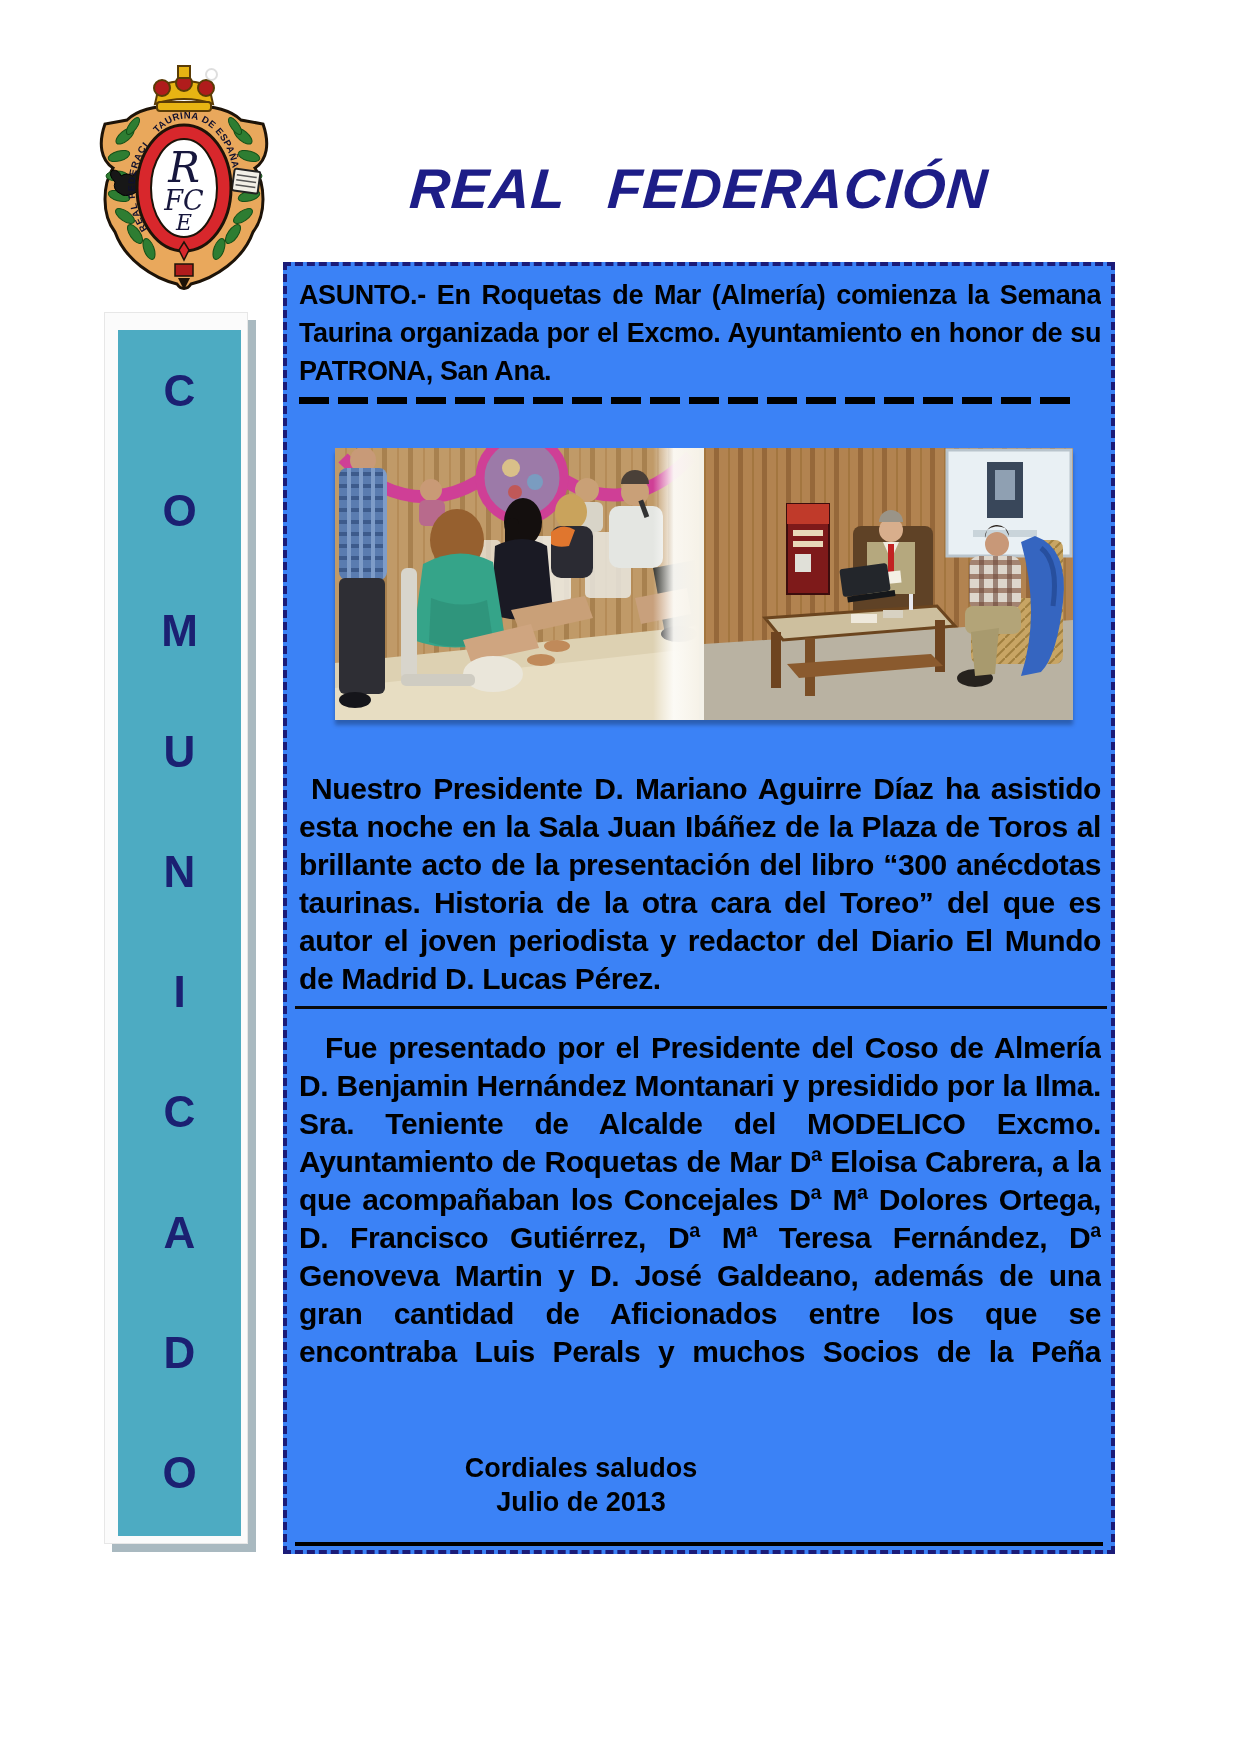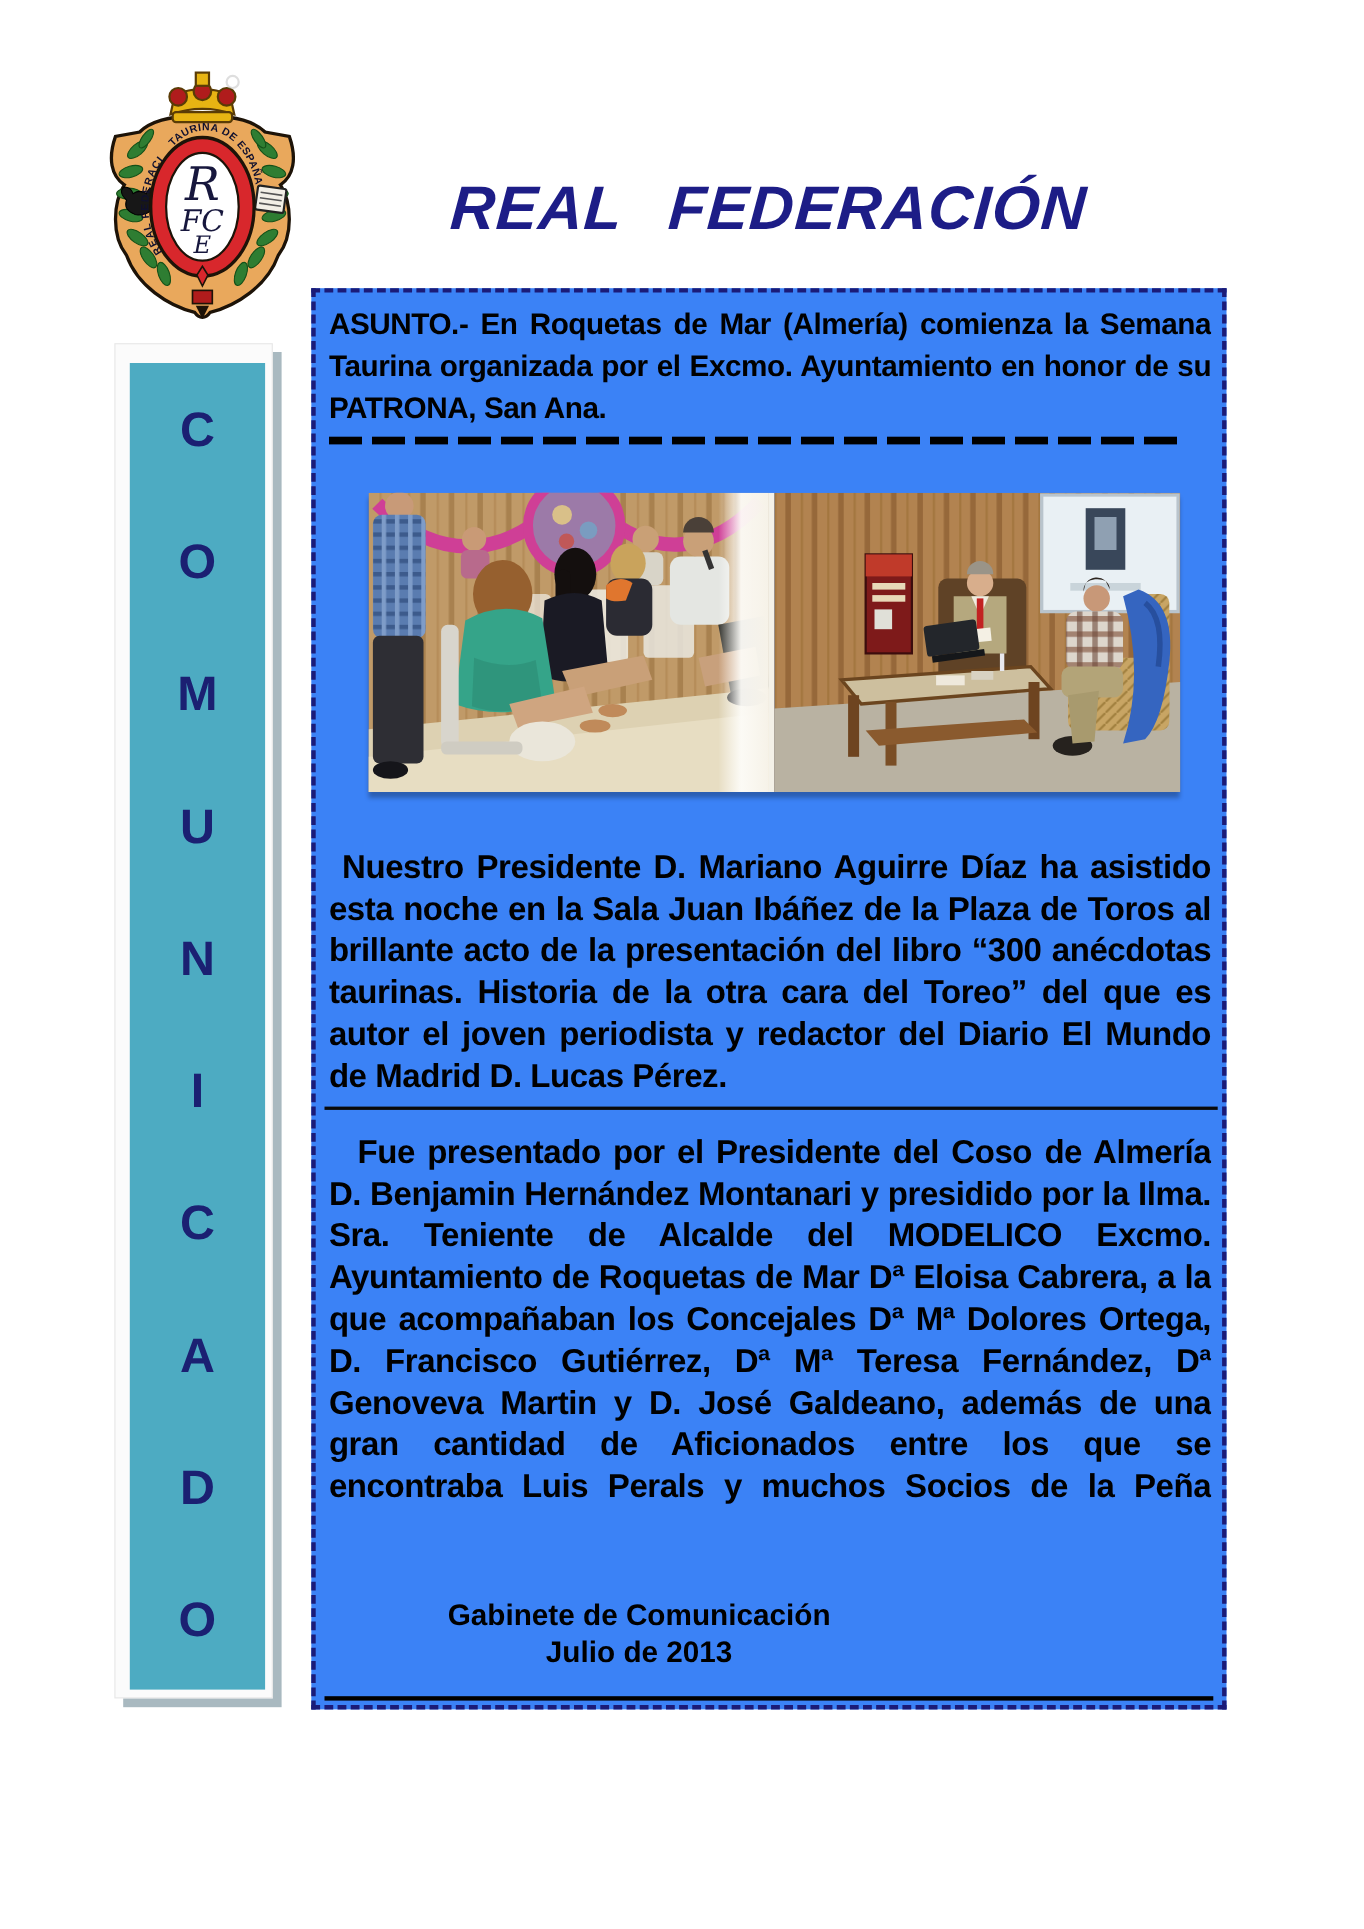--- a/index.html
+++ b/index.html
@@ -308,18 +308,18 @@
       <path d="M700,88 q34,12 28,66 q-6,54 -22,70 l-20,4 q20,-62 0,-134 z" fill="#3565c0"></path>
       <path d="M706,100 q18,14 12,58" stroke="#274f9e" stroke-width="5" fill="none"></path>
     </g>
   </svg>
 
   <div class="para para1">Nuestro Presidente D. Mariano Aguirre Díaz ha asistido esta noche en la Sala Juan Ibáñez de la Plaza de Toros al brillante acto de la presentación del libro “300 anécdotas taurinas. Historia  de la otra cara del Toreo” del que es autor el joven periodista y redactor del Diario El Mundo de Madrid D. Lucas Pérez.</div>
   <div class="thin-rule"></div>
   <div class="para para2">Fue presentado por el Presidente del Coso de Almería D. Benjamin Hernández Montanari y presidido por la Ilma. Sra. Teniente de Alcalde del MODELICO Excmo. Ayuntamiento de Roquetas de Mar Dª Eloisa Cabrera, a la que acompañaban los Concejales Dª Mª Dolores Ortega, D. Francisco Gutiérrez, Dª Mª Teresa Fernández, Dª Genoveva Martin y D. José Galdeano, además de una gran cantidad de Aficionados entre los que se encontraba Luis Perals y  muchos Socios de la Peña Taurina</div>
 
   <div class="closing">
-    <div>Gabinete de Comunicación</div>
+    <div>Cordiales saludos</div>
     <div>Julio de 2013</div>
   </div>
 
   <div class="bottom-rule"></div>
 </div>
 
 </body></html>

